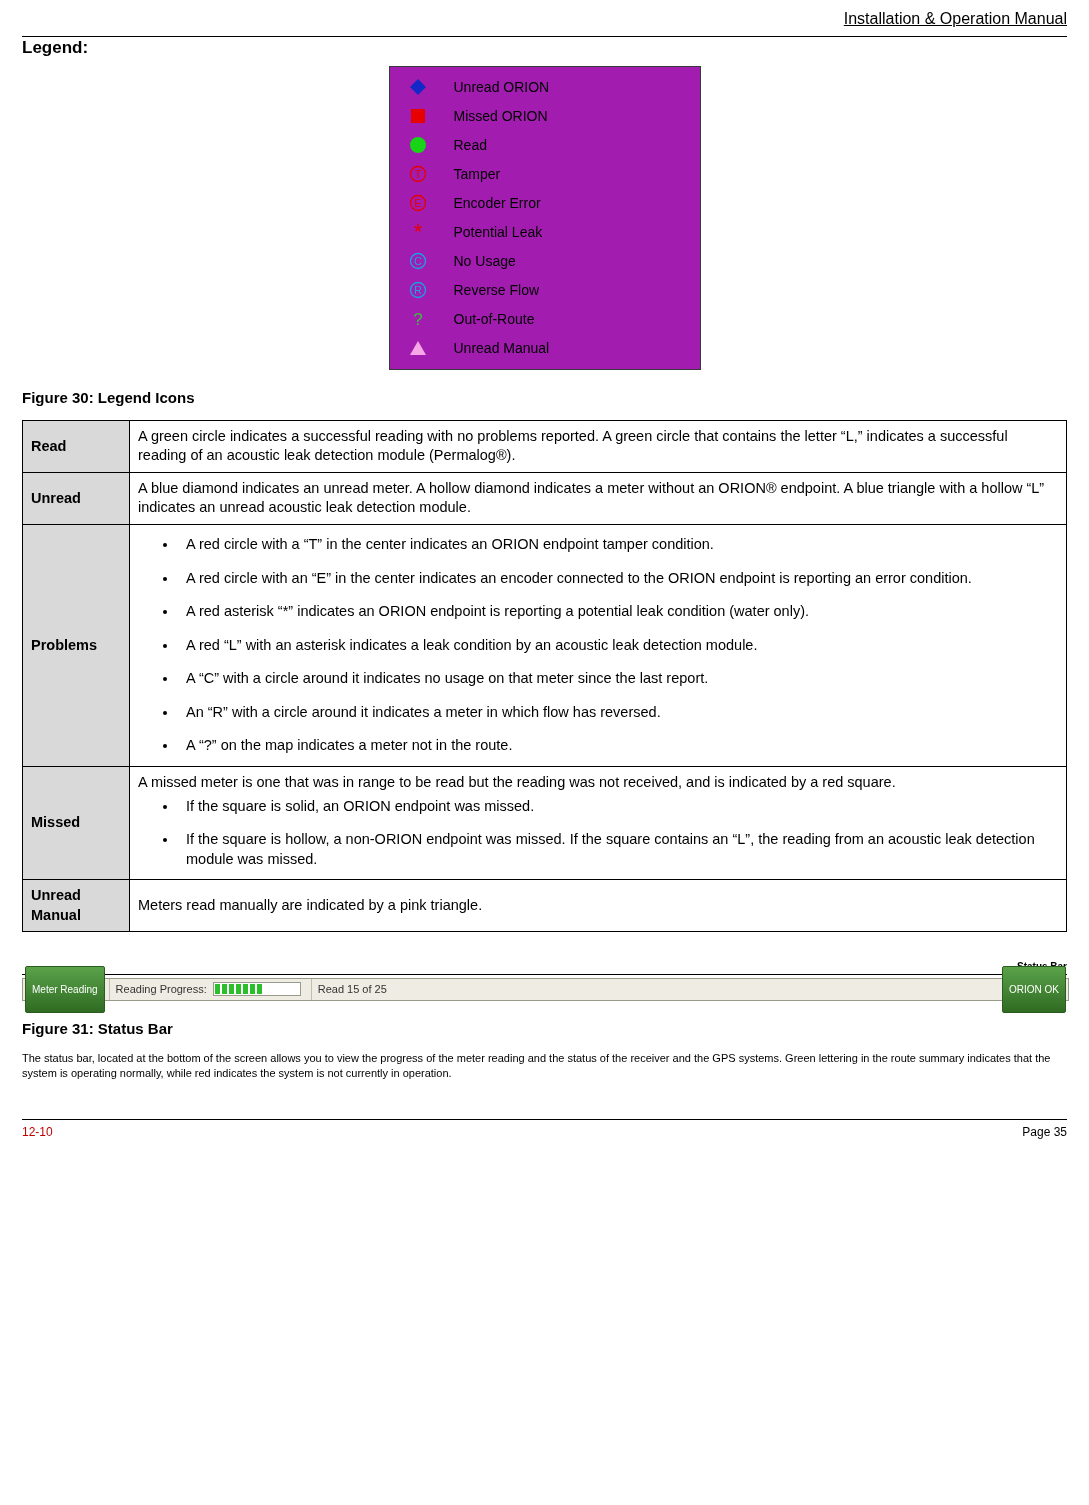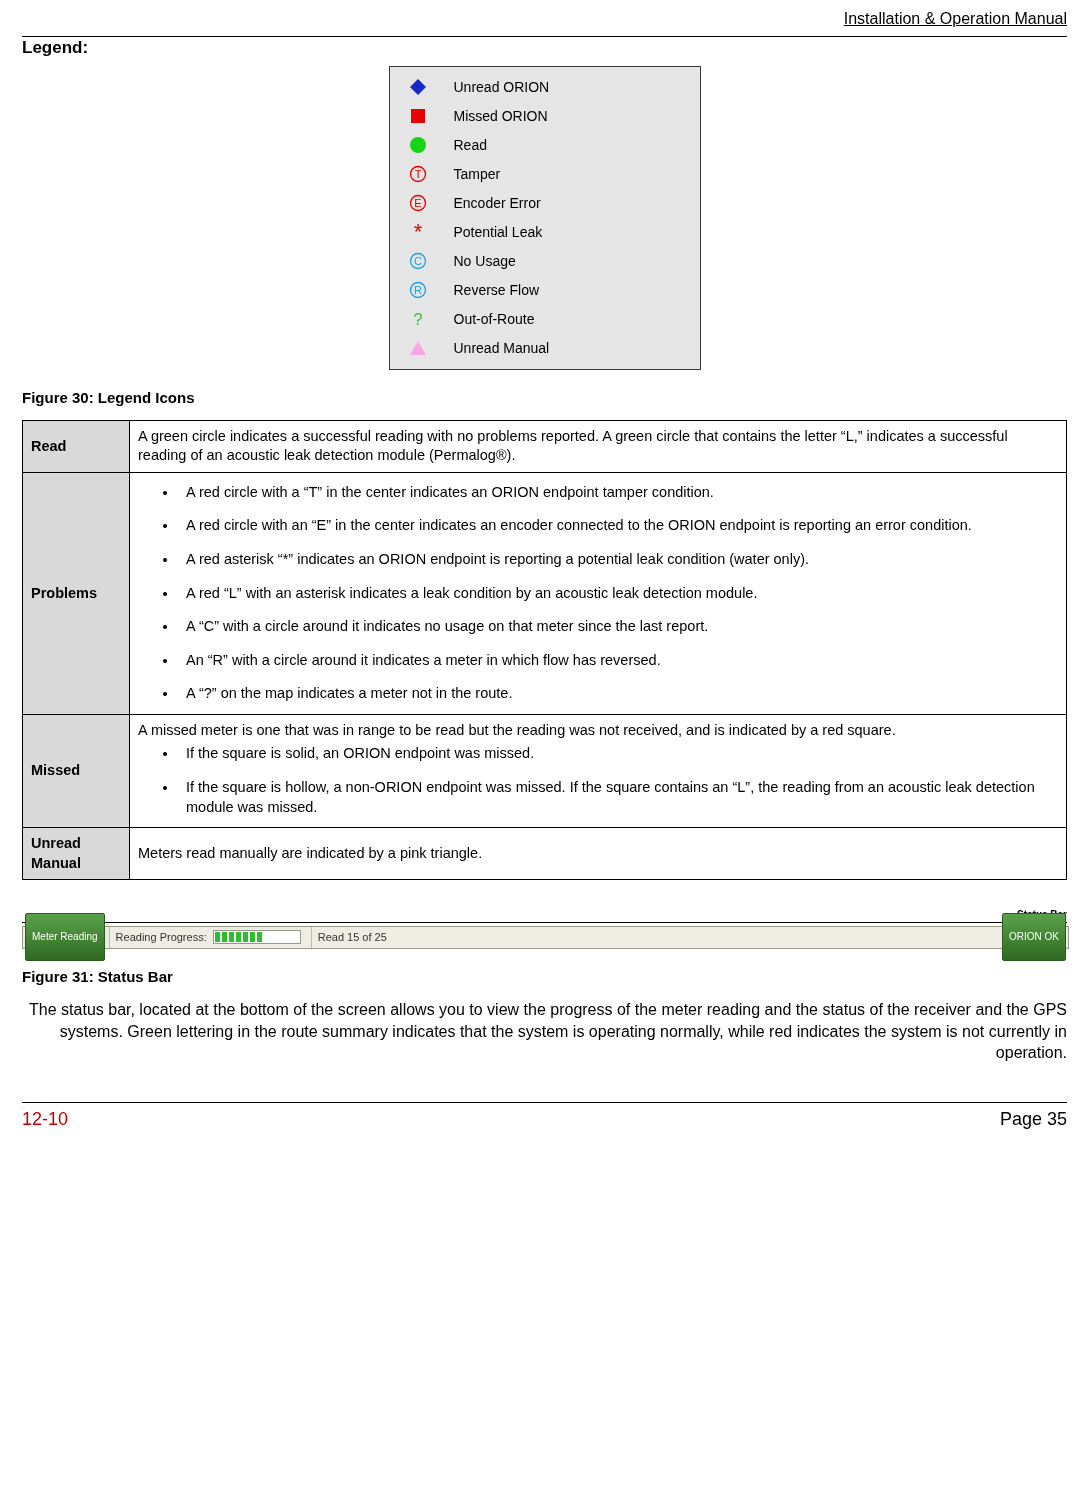--- a/index.html
+++ b/index.html
@@ -24,21 +24,21 @@
   }
   .legend-figure {
     display: flex;
     justify-content: center;
     margin-top: 6px;
   }
   .legend-box {
     border: 1px solid #3a3a3a;
     width: 290px;
     padding: 6px 10px 6px 10px;
-    background: #e5e5e5;
+    background: #a21caf;
   }
   .legend-row {
     display: flex;
     align-items: center;
     height: 29px;
     font-family: Arial, sans-serif;
     font-size: 14px;
     color: #000;
   }
   .legend-icon-cell {
@@ -123,24 +123,24 @@
     position:absolute; left:1px; top:1px; bottom:1px;
     width: 55%;
     background: repeating-linear-gradient(90deg,#2bbf2b 0 5px, #fff 5px 7px);
   }
   .footer {
     display: flex;
     justify-content: space-between;
     border-top: 1.5px solid #000;
     margin-top: 38px;
     padding-top: 4px;
-    font-size: 18px;
+    font-size: 12px;
   }
   .footer .left { color: #c00000; }
-  .para { margin: 10px 0 16px 0; font-size: 16px; text-align: right; }
+  .para { margin: 10px 0 16px 0; font-size: 11px; }
   .spacer-flex { flex: 1; }
 </style>
 </head>
 <body>
 
 <div class="header">
   <span>Installation &amp; Operation Manual</span>
 </div>
 
 <div class="section-title">Legend:</div>
@@ -235,20 +235,24 @@
   </div>
 </div>
 
 <div class="fig-caption">Figure 30: Legend Icons</div>
 
 <table class="def">
   <tbody>
       <tr>
     <th>Read</th>
     <td>A green circle indicates a successful reading with no problems reported.  A green circle that contains the letter “L,” indicates a successful reading of an acoustic leak detection module (Permalog®).</td>
+  </tr>
+  <tr>
+    <th>Unread</th>
+    <td>A blue diamond indicates an unread meter.  A hollow diamond indicates a meter without an ORION® endpoint.    A blue triangle with a hollow “L” indicates an unread acoustic leak detection module.</td>
   </tr>
   <tr>
     <th>Problems</th>
     <td>
       <ul class="inner">
         <li>A red circle with a “T” in the center indicates an ORION endpoint tamper condition.</li>
         <li> A red circle with an “E” in the center indicates an encoder connected to the ORION endpoint is reporting an error condition.</li>
         <li>A red asterisk “*” indicates an ORION endpoint is reporting a potential leak condition (water only).</li>
         <li>A red “L” with an asterisk indicates a leak condition by an acoustic leak detection module.</li>
         <li>A “C” with a circle around it indicates no usage on that meter since the last report.</li>

